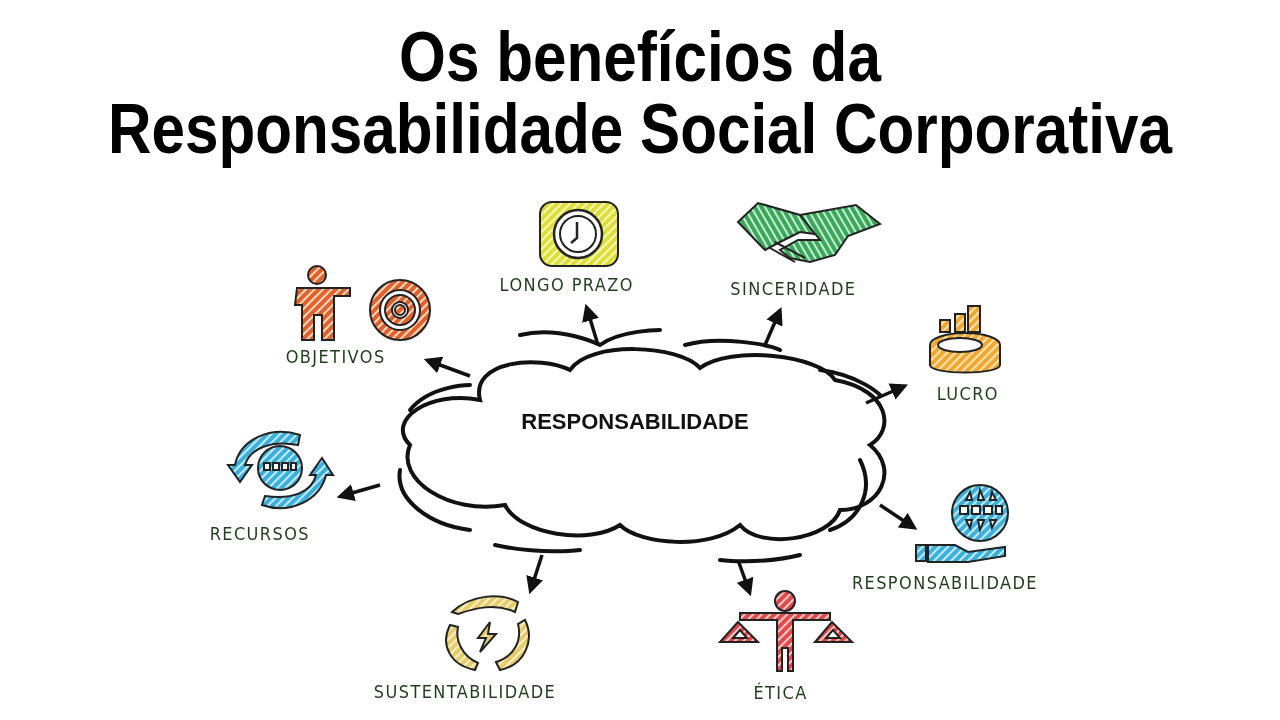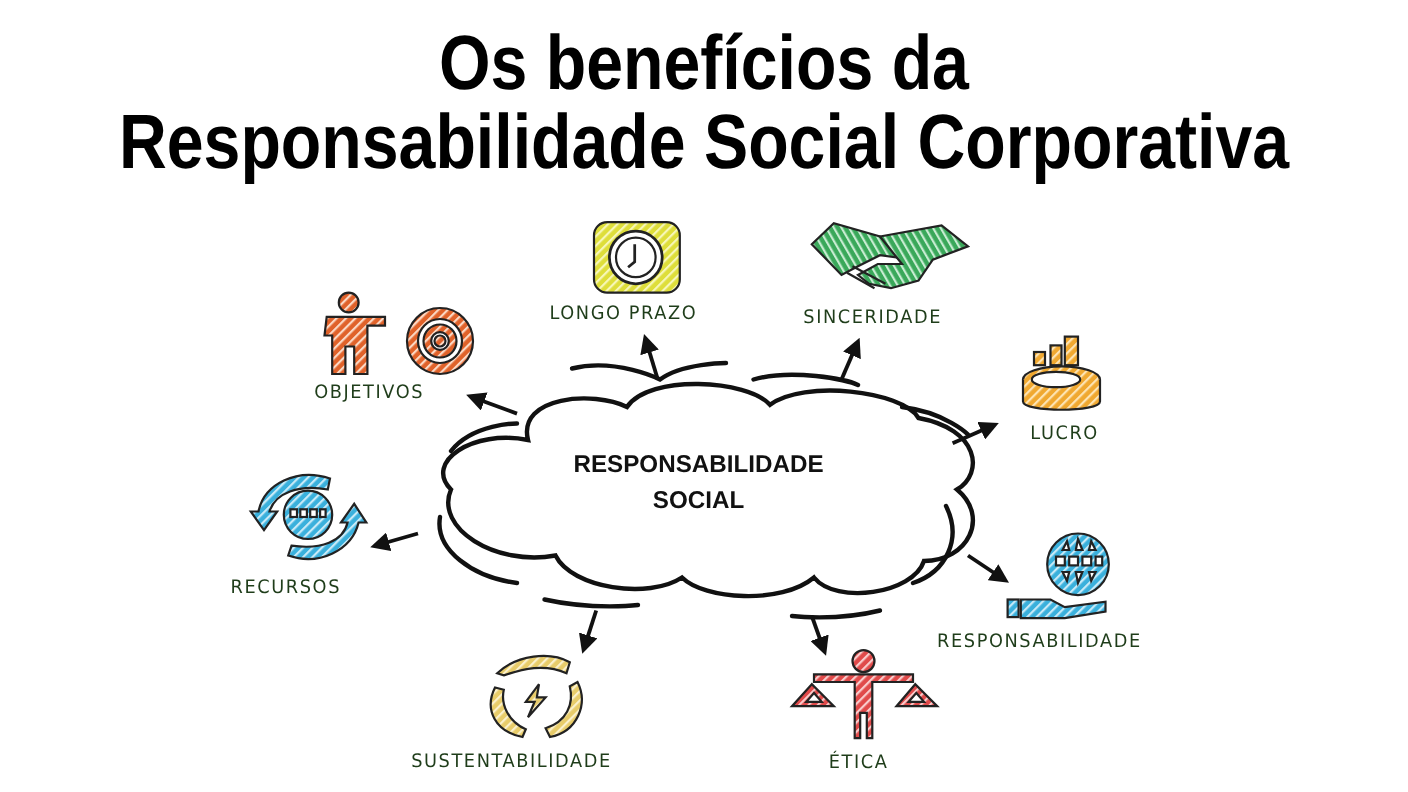--- a/index.html
+++ b/index.html
@@ -149,21 +149,20 @@
       <rect x="264" y="463" width="6" height="7"></rect>
         <rect x="273" y="463" width="6" height="7"></rect>
       <rect x="282" y="463" width="6" height="7"></rect>
         <rect x="291" y="463" width="5" height="7"></rect>
     </g>
   </g>
 </svg>
 
 <div class="center-text">
   <div>RESPONSABILIDADE</div>
-  <div>SOCIAL</div>
 </div>
 
 <div class="lbl" style="left:283px; top:347px;">OBJETIVOS</div>
 <div class="lbl" style="left:496px; top:275px;">LONGO PRAZO</div>
 <div class="lbl" style="left:727px; top:279px;">SINCERIDADE</div>
 <div class="lbl" style="left:935px; top:384px;">LUCRO</div>
 <div class="lbl" style="left:847px; top:573px;">RESPONSABILIDADE</div>
 <div class="lbl" style="left:752px; top:683px;">ÉTICA</div>
 <div class="lbl" style="left:369px; top:682px;">SUSTENTABILIDADE</div>
 <div class="lbl" style="left:207px; top:524px;">RECURSOS</div>

